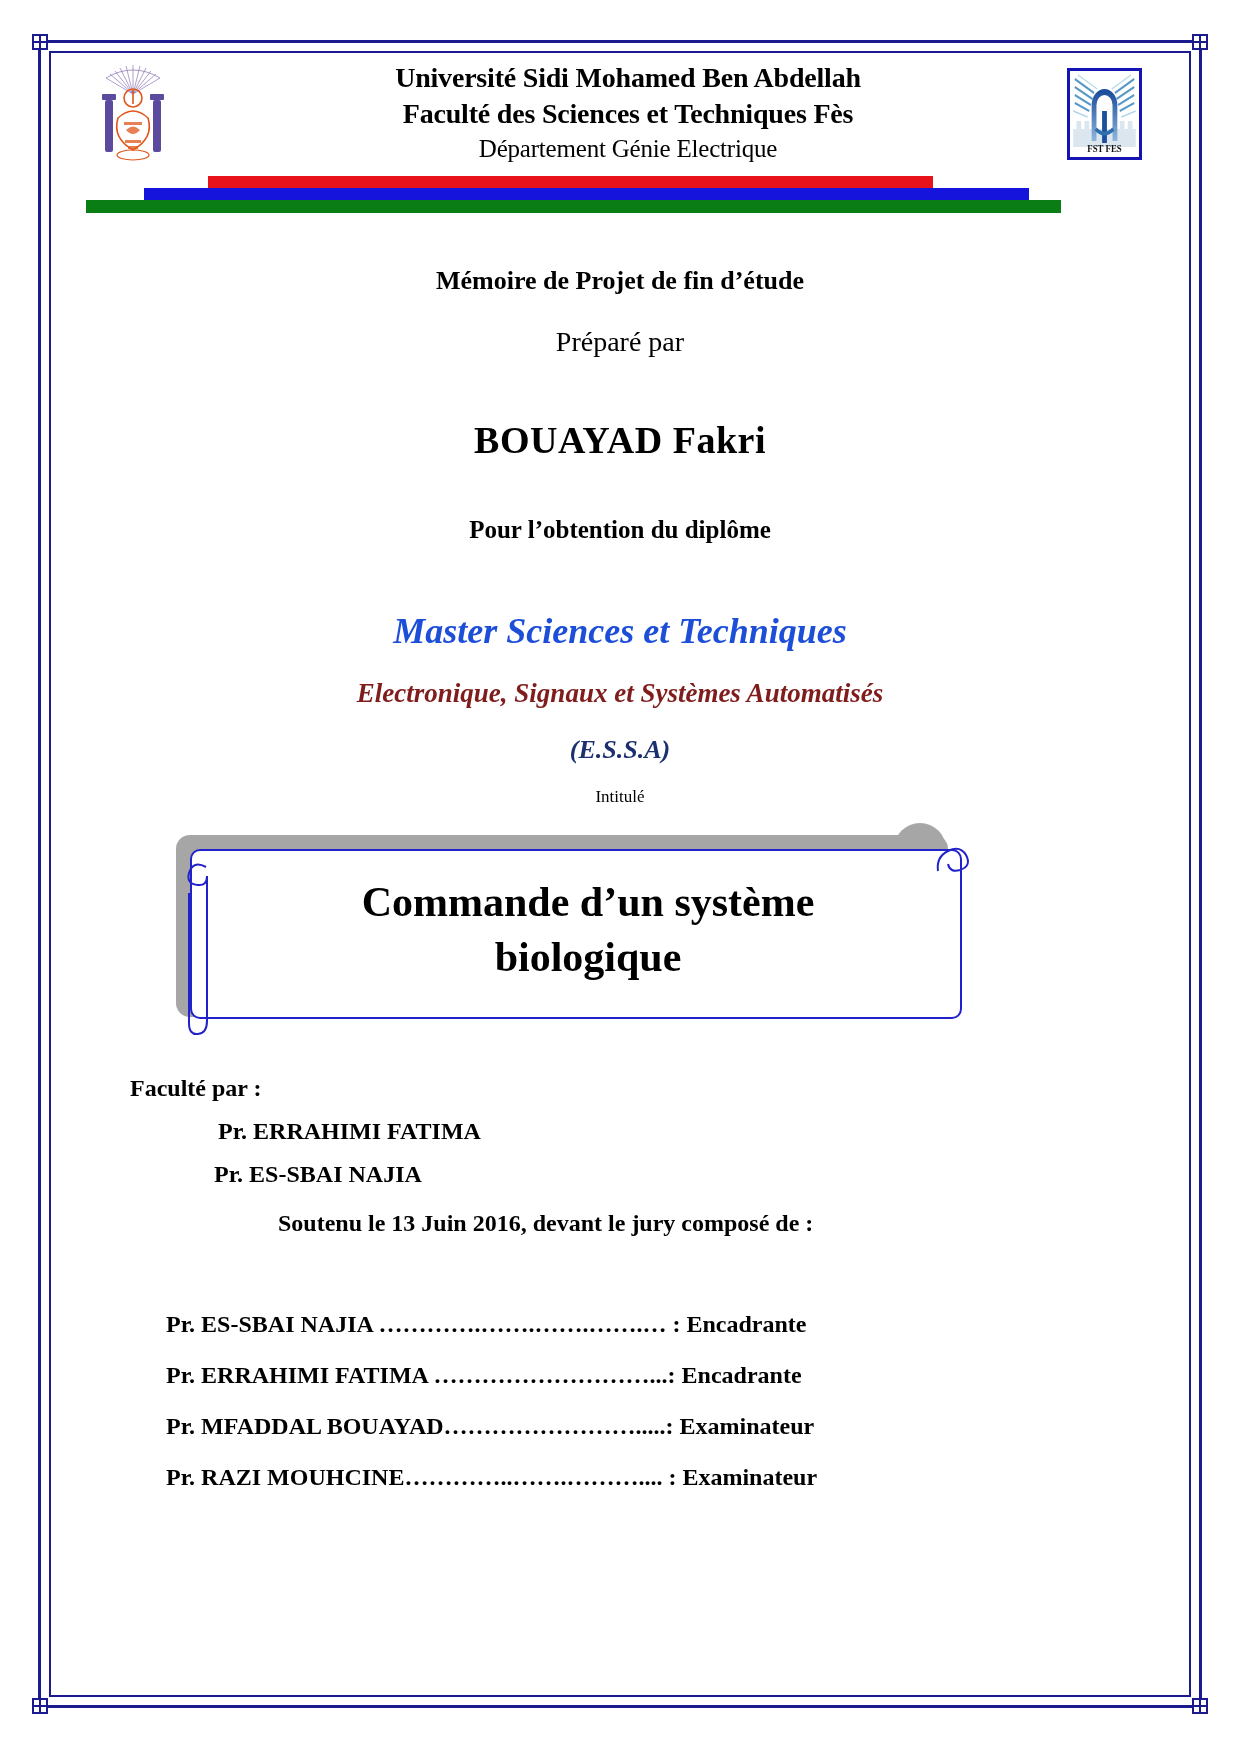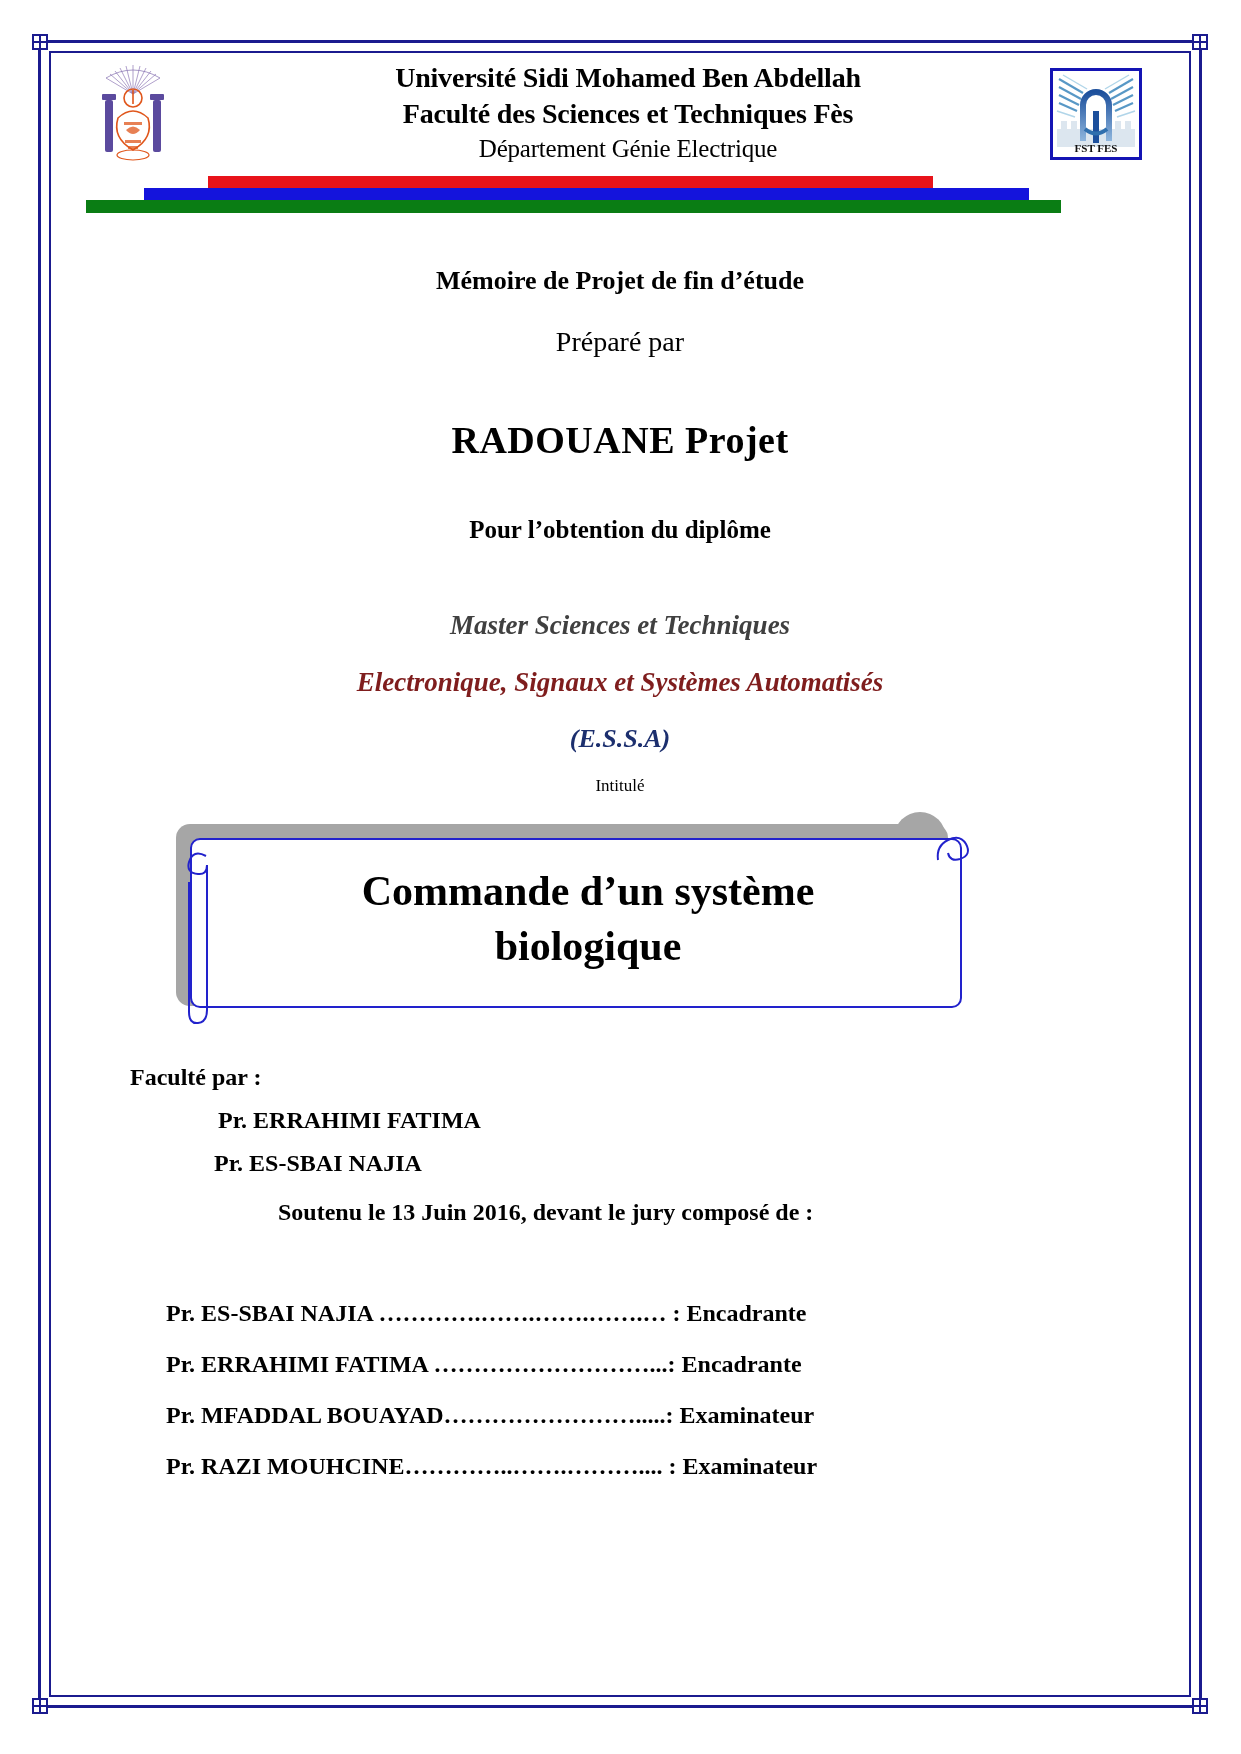--- a/index.html
+++ b/index.html
@@ -80,21 +80,21 @@
     position: absolute;
     left: 34px;
     top: 6px;
     width: 86px;
     height: 106px;
   }
   .logo-right {
     position: absolute;
     right: 42px;
     top: 14px;
-    width: 92px;
+    width: 75px;
     height: 92px;
     border: 3px solid #1414b4;
     box-sizing: border-box;
     background: #d946ef;
     overflow: hidden;
   }
   .header-titles {
     position: absolute;
     left: 16px;
     right: 0;
@@ -145,24 +145,24 @@
     margin-top: 60px;
     letter-spacing: 0.5px;
   }
   .t-diplome {
     font-size: 25px;
     font-weight: 700;
     margin-top: 54px;
     text-align: center;
   }
   .t-master {
-    font-size: 27px;
+    font-size: 36px;
     font-weight: 700;
     font-style: italic;
-    color: #404040;
+    color: #1d4ed8;
     margin-top: 66px;
   }
   .t-spec {
     font-size: 27px;
     font-weight: 700;
     font-style: italic;
     color: #7f1d1d;
     margin-top: 26px;
   }
   .t-essa {
@@ -391,21 +391,21 @@
 
   <div class="bars">
     <div class="bar bar-red"></div>
     <div class="bar bar-blue"></div>
     <div class="bar bar-green"></div>
   </div>
 
   <div class="mid">
     <div class="t-memoire">Mémoire de Projet de fin d’étude</div>
     <div class="t-prepare">Préparé par</div>
-    <div class="t-author">RADOUANE Projet</div>
+    <div class="t-author">BOUAYAD Fakri</div>
     <div class="t-diplome">Pour l’obtention du diplôme</div>
     <div class="t-master">Master Sciences et Techniques</div>
     <div class="t-spec">Electronique, Signaux et Systèmes Automatisés</div>
     <div class="t-essa">(E.S.S.A)</div>
     <div class="t-intitule">Intitulé</div>
   </div>
 
   <div class="scroll-wrap">
     <div class="scroll-shadow"></div>
     <div class="scroll-shadow-tab"></div>

